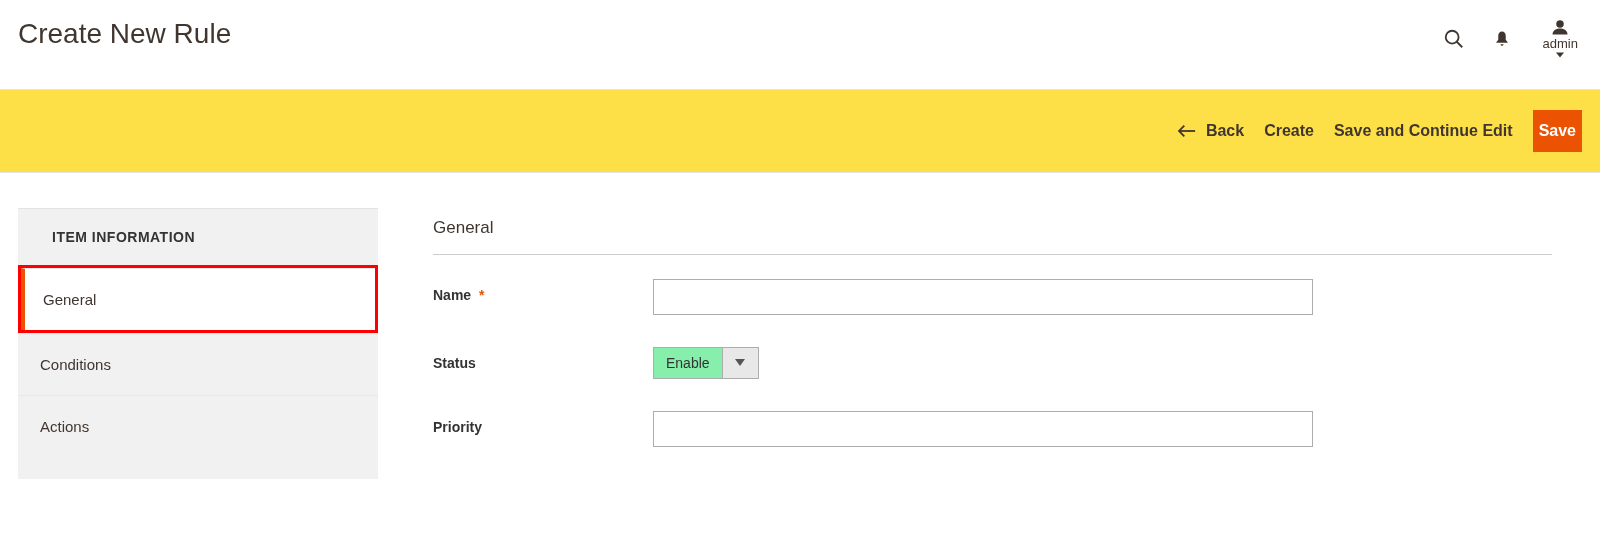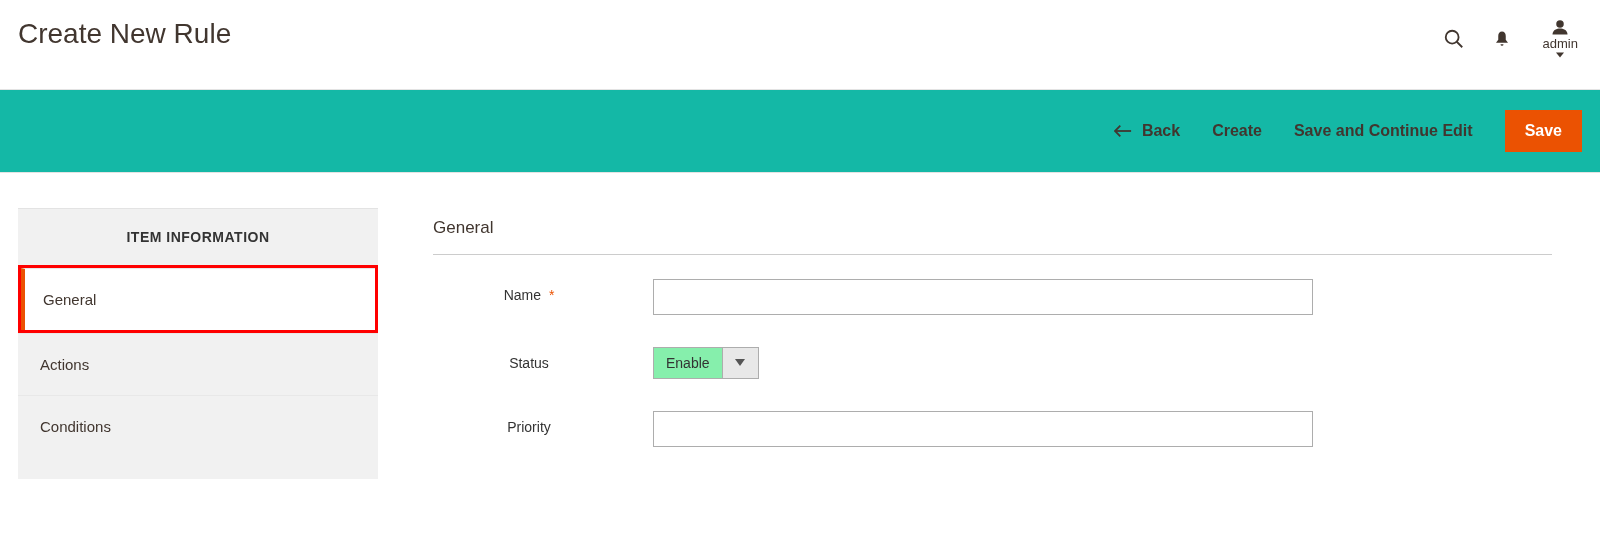--- a/index.html
+++ b/index.html
@@ -36,66 +36,65 @@
       align-items: center;
       color: #41362f;
       flex-direction: column;
     }
     .user-label {
       font-size: 13px;
       color: #41362f;
       margin: 0 4px;
     }
     .action-bar {
-      background: #14b8a6;
+      background: #fde047;
       border-top: 1px solid #e3e3e3;
       border-bottom: 1px solid #e3e3e3;
       padding: 20px 18px;
       display: flex;
       justify-content: flex-end;
       align-items: center;
-      gap: 32px;
+      gap: 20px;
     }
     .action-link {
       font-size: 16px;
       color: #41362f;
       cursor: pointer;
       display: flex;
       align-items: center;
       gap: 10px;
       font-weight: 600;
     }
     .save-btn {
       background: #eb5202;
       color: #fff;
       border: none;
       font-size: 16px;
       font-weight: 600;
-      padding: 12px 20px;
+      padding: 12px 6px;
       cursor: pointer;
     }
     .content-wrap {
       display: flex;
       gap: 55px;
       padding: 35px 18px 40px 18px;
     }
     .sidebar {
       width: 360px;
       background: #f1f1f1;
       border-top: 1px solid #e3e3e3;
       flex-shrink: 0;
     }
     .sidebar-title {
       font-size: 14px;
       font-weight: 700;
       letter-spacing: 0.5px;
       color: #333;
-      padding: 20px 16px;
+      padding: 20px 34px;
       text-transform: uppercase;
-      text-align: center;
     }
     .tab-item {
       padding: 22px 22px;
       font-size: 15px;
       color: #41362f;
       cursor: pointer;
       border-top: 1px solid #e8e8e8;
     }
     .tab-item.active {
       background: #fff;
@@ -117,25 +116,25 @@
       border-bottom: 1px solid #ccc;
       margin-bottom: 24px;
     }
     .form-row {
       display: flex;
       align-items: flex-start;
       margin-bottom: 32px;
     }
     .form-label-cell {
       width: 220px;
-      text-align: center;
+      text-align: left;
       padding-right: 28px;
       padding-top: 8px;
       font-size: 14px;
-      font-weight: 400;
+      font-weight: 700;
       color: #333;
     }
     .form-input-cell {
       flex: 1;
       max-width: 660px;
     }
     .required-star {
       color: #eb5202;
       margin-left: 4px;
     }
@@ -215,22 +214,22 @@
   </span>
   <button class="save-btn">Save</button>
 </div>
 
 <div class="content-wrap">
   <div class="sidebar">
     <div class="sidebar-title">ITEM INFORMATION</div>
     <div class="tab-highlight">
       <div class="tab-item active">General</div>
     </div>
+    <div class="tab-item">Conditions</div>
     <div class="tab-item">Actions</div>
-    <div class="tab-item">Conditions</div>
   </div>
 
   <div class="main-panel">
     <div class="section-title">General</div>
 
     <div class="form-row">
       <div class="form-label-cell">
         <span>Name</span>
         <span class="required-star">*</span>
       </div>

